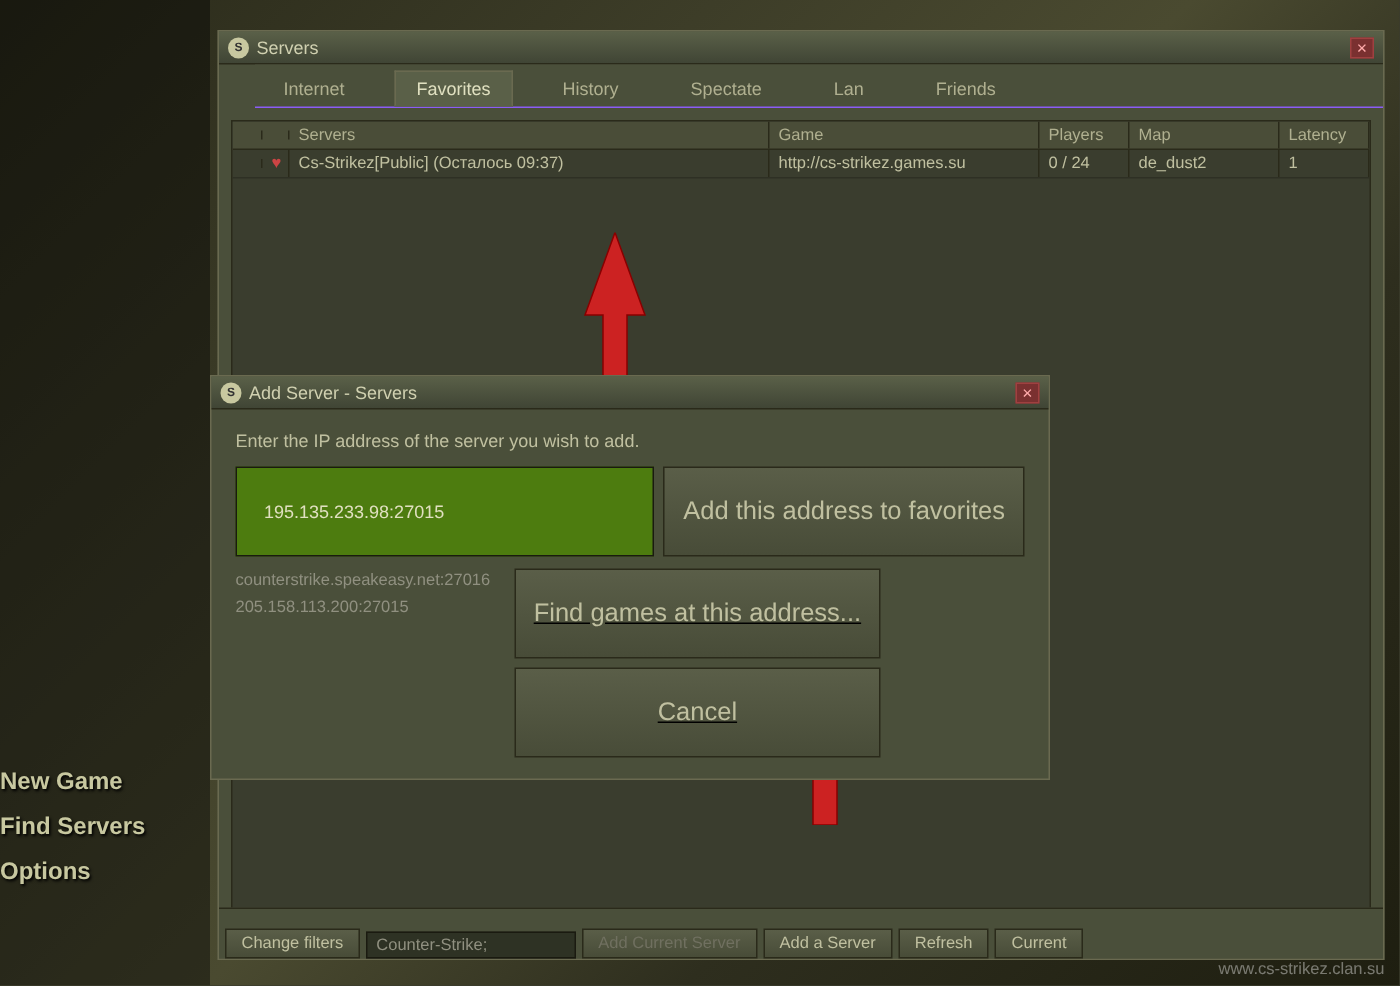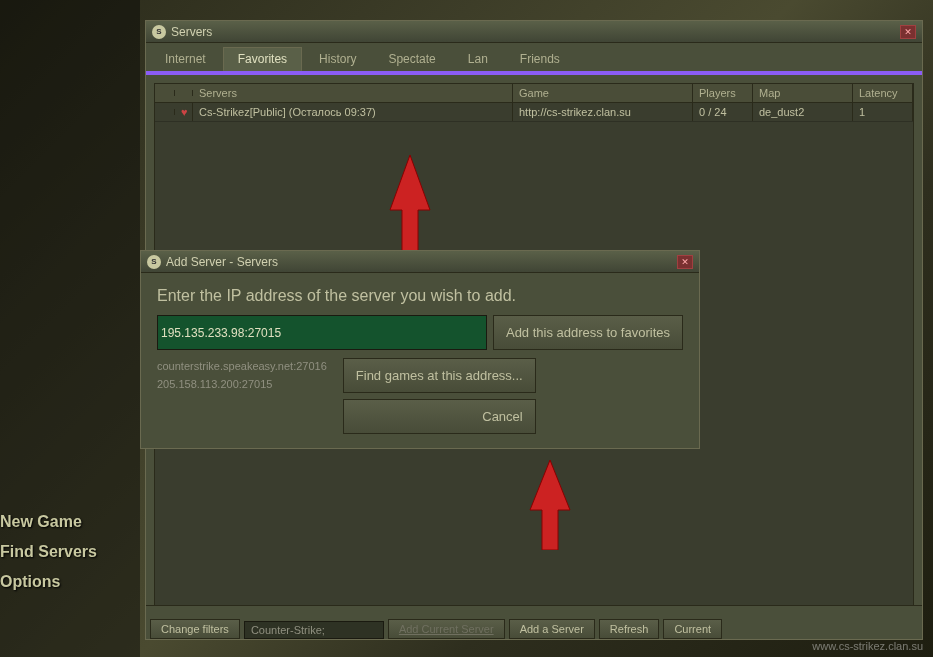--- a/index.html
+++ b/index.html
@@ -113,24 +113,25 @@
       font-size: 9px;
       cursor: pointer;
       display: flex;
       align-items: center;
       justify-content: center;
     }
 
     
     .tabs-bar {
       background: #4a4f3a;
-      border-bottom: 4px solid #8b5cf6;
+      border-bottom: 1px solid #8b5cf6;
       display: flex;
       padding: 4px 4px 0;
-      gap: 2px;
+      gap: 18px;
+      margin-left: 24px;
     }
 
     .tab {
       padding: 4px 14px;
       font-size: 12px;
       cursor: pointer;
       border: 1px solid transparent;
       color: #b0b090;
       background: transparent;
     }
@@ -222,21 +223,20 @@
       border: 1px solid #2a2a1a;
       color: #c0c0a0;
       font-size: 11px;
       cursor: pointer;
       white-space: nowrap;
     }
 
     .btn:disabled, .btn.disabled {
       color: #707060;
       cursor: default;
-      text-decoration: underline;
     }
 
     .filter-input {
       padding: 2px 6px;
       background: #2e3224;
       border: 1px solid #1a1a10;
       color: #909080;
       font-size: 11px;
       width: 140px;
     }
@@ -278,67 +278,67 @@
       align-items: center;
       gap: 5px;
     }
 
     .dialog-body {
       padding: 14px 16px;
     }
 
     .dialog-desc {
       color: #c0c0a0;
-      font-size: 16px;
+      font-size: 12px;
       margin-bottom: 10px;
     }
 
     .dialog-input-row {
       display: flex;
       gap: 6px;
       margin-bottom: 6px;
     }
 
     .dialog-input {
       flex: 1;
-      padding: 3px 3px;
-      background: #14532d;
+      padding: 3px 18px;
+      background: #4d7c0f;
       border: 1px solid #1a1a10;
       color: #e0e0c0;
       font-size: 12px;
     }
 
     .dialog-btn {
-      padding: 9px 12px;
+      padding: 19px 12px;
       background: linear-gradient(to bottom, #5a5e48, #484c38);
       border: 1px solid #2a2a1a;
       color: #c0c0a0;
-      font-size: 13px;
+      font-size: 17px;
       cursor: pointer;
       white-space: nowrap;
-      text-align: right;
     }
 
     .examples-section {
       display: flex;
       gap: 16px;
       margin-top: 8px;
     }
 
     .examples-text {
       color: #909080;
       font-size: 11px;
       line-height: 1.6;
     }
 
     .dialog-buttons-col {
       display: flex;
       flex-direction: column;
       gap: 6px;
       align-items: stretch;
+      text-decoration: underline;
     }
 
     
     .arrow-down {
       position: absolute;
       pointer-events: none;
     }
 
     .arrow-svg {
       fill: #cc2222;
@@ -395,21 +395,21 @@
         <div class="table-header-cell col-players">Players</div>
         <div class="table-header-cell col-map">Map</div>
         <div class="table-header-cell col-latency">Latency</div>
       </div>
 
       <div class="scroll-area">
         <div class="table-row">
           <div class="table-cell col-flag"></div>
           <div class="table-cell col-fav" style="color:#cc4444;">♥</div>
           <div class="table-cell col-server">Cs-Strikez[Public] (Осталось 09:37)</div>
-          <div class="table-cell col-game">http://cs-strikez.clan.su</div>
+          <div class="table-cell col-game">http://cs-strikez.games.su</div>
           <div class="table-cell col-players">0 / 24</div>
           <div class="table-cell col-map">de_dust2</div>
           <div class="table-cell col-latency">1</div>
         </div>
       </div>
     </div>
   </div>
 
   <div class="bottom-bar">
     <button class="btn">Change filters</button>

